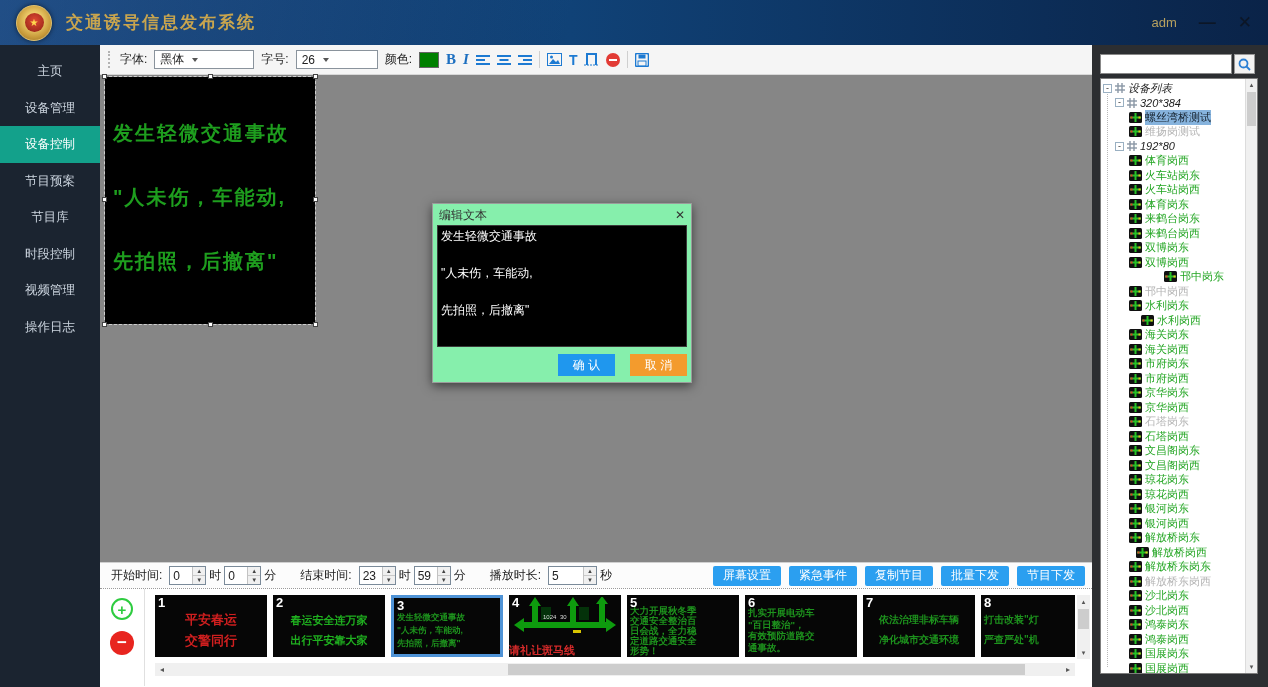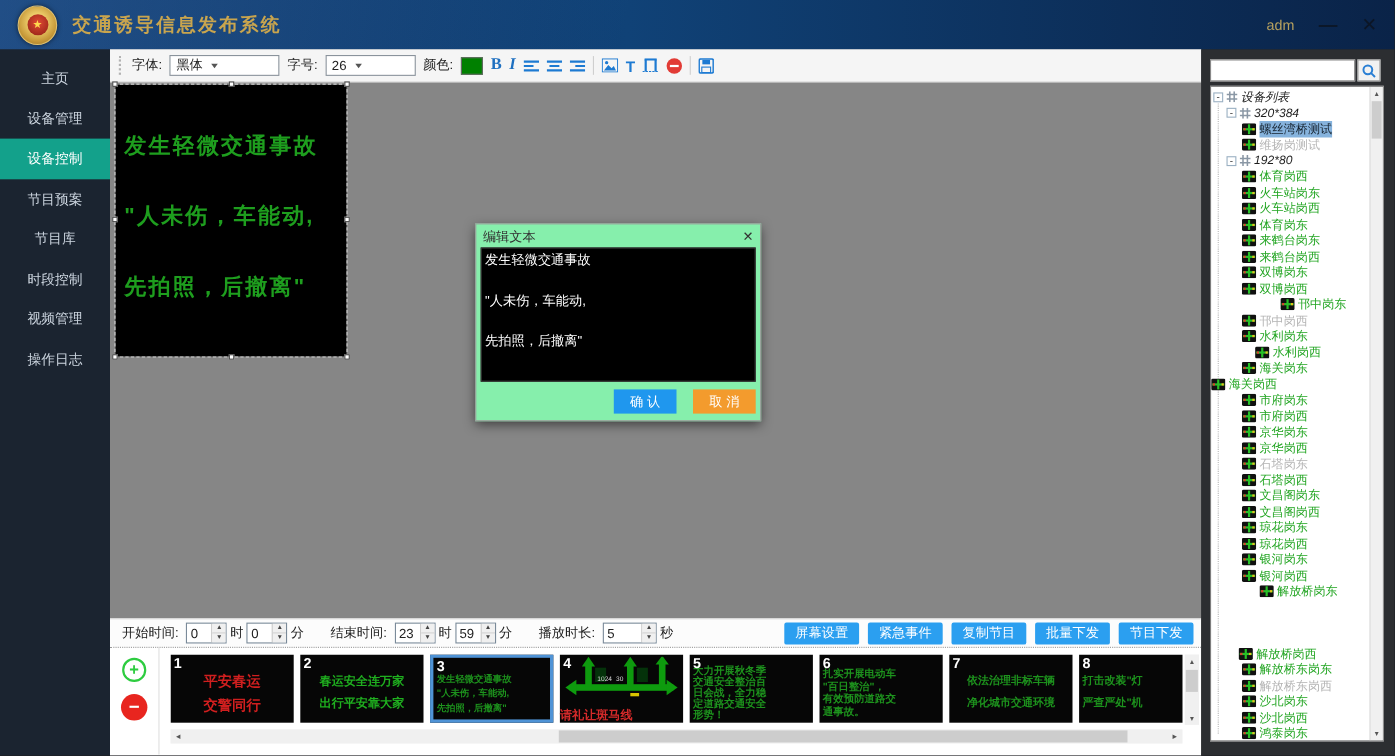--- a/index.html
+++ b/index.html
@@ -653,21 +653,21 @@
               <svg width="13" height="11" viewBox="0 0 13 11" style="flex:none">
                 <rect width="13" height="11" rx="1.5" fill="#101010"></rect>
                 <rect x="1" y="4.5" width="11" height="2" fill="#27c127"></rect>
                 <rect x="5.5" y="1" width="2" height="9" fill="#27c127"></rect>
                 <rect x="1.5" y="4.5" width="2" height="2" fill="#e03a2f"></rect>
                 <rect x="9.5" y="4.5" width="2" height="2" fill="#e8c11c"></rect>
               </svg>
             </span>
             <span class="tname online">海关岗东</span>
           </div>
-          <div class="tree-row" style=" text-align: center;">
+          <div class="tree-row" style="padding-left: 28px; text-align: center;">
             <span style="display:flex">
               <svg width="13" height="11" viewBox="0 0 13 11" style="flex:none">
                 <rect width="13" height="11" rx="1.5" fill="#101010"></rect>
                 <rect x="1" y="4.5" width="11" height="2" fill="#27c127"></rect>
                 <rect x="5.5" y="1" width="2" height="9" fill="#27c127"></rect>
                 <rect x="1.5" y="4.5" width="2" height="2" fill="#e03a2f"></rect>
                 <rect x="9.5" y="4.5" width="2" height="2" fill="#e8c11c"></rect>
               </svg>
             </span>
             <span class="tname online">海关岗西</span>
@@ -809,33 +809,33 @@
               <svg width="13" height="11" viewBox="0 0 13 11" style="flex:none">
                 <rect width="13" height="11" rx="1.5" fill="#101010"></rect>
                 <rect x="1" y="4.5" width="11" height="2" fill="#27c127"></rect>
                 <rect x="5.5" y="1" width="2" height="9" fill="#27c127"></rect>
                 <rect x="1.5" y="4.5" width="2" height="2" fill="#e03a2f"></rect>
                 <rect x="9.5" y="4.5" width="2" height="2" fill="#e8c11c"></rect>
               </svg>
             </span>
             <span class="tname online">银河岗西</span>
           </div>
-          <div class="tree-row" style="padding-left: 44px;">
+          <div class="tree-row" style="padding-left: 28px;">
             <span style="display:flex">
               <svg width="13" height="11" viewBox="0 0 13 11" style="flex:none">
                 <rect width="13" height="11" rx="1.5" fill="#101010"></rect>
                 <rect x="1" y="4.5" width="11" height="2" fill="#27c127"></rect>
                 <rect x="5.5" y="1" width="2" height="9" fill="#27c127"></rect>
                 <rect x="1.5" y="4.5" width="2" height="2" fill="#e03a2f"></rect>
                 <rect x="9.5" y="4.5" width="2" height="2" fill="#e8c11c"></rect>
               </svg>
             </span>
             <span class="tname online">解放桥岗东</span>
           </div>
-          <div class="tree-row" style="padding-left: 25px; margin-top: 42px;">
+          <div class="tree-row" style="padding-left: 35px;">
             <span style="display:flex">
               <svg width="13" height="11" viewBox="0 0 13 11" style="flex:none">
                 <rect width="13" height="11" rx="1.5" fill="#101010"></rect>
                 <rect x="1" y="4.5" width="11" height="2" fill="#27c127"></rect>
                 <rect x="5.5" y="1" width="2" height="9" fill="#27c127"></rect>
                 <rect x="1.5" y="4.5" width="2" height="2" fill="#e03a2f"></rect>
                 <rect x="9.5" y="4.5" width="2" height="2" fill="#e8c11c"></rect>
               </svg>
             </span>
             <span class="tname online">解放桥岗西</span>

